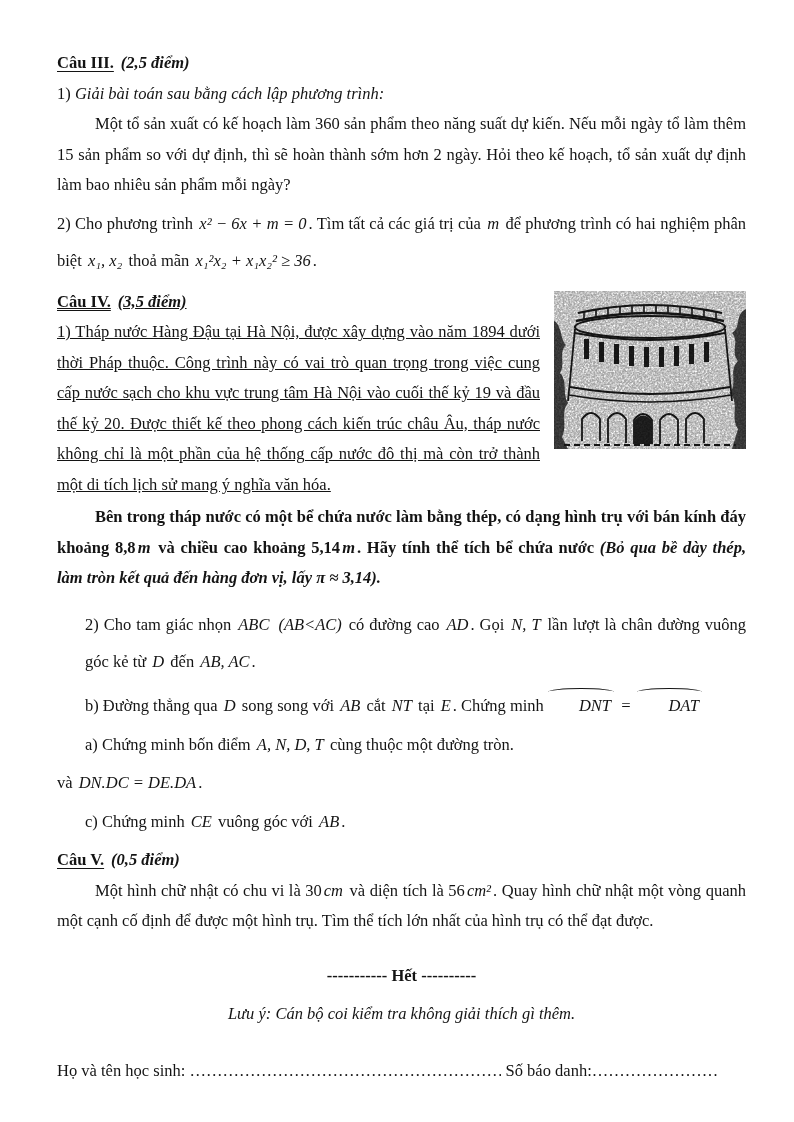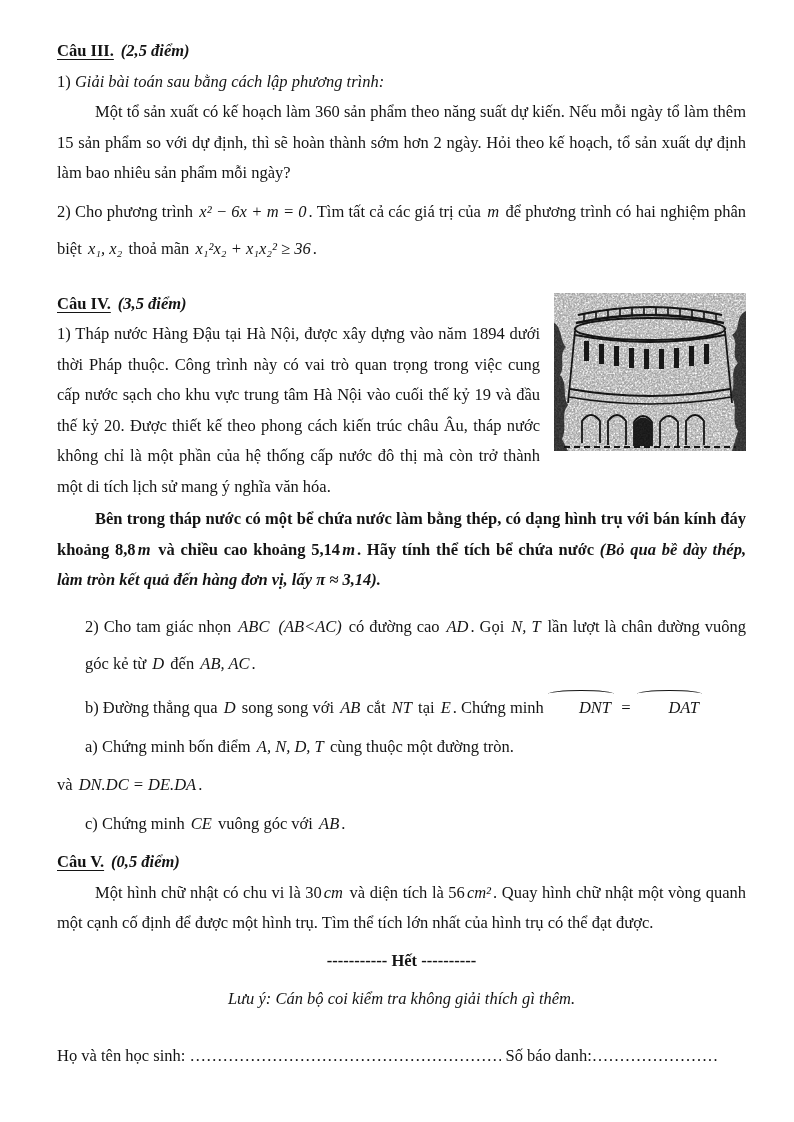--- a/index.html
+++ b/index.html
@@ -1,49 +1,49 @@
 <!DOCTYPE html>
 <html lang="vi"><head>
 <meta charset="utf-8">
 <style>
   html,body{margin:0;padding:0;background:#ffffff;}
   .page{
     position:relative;
     width:794px;height:1122px;
     box-sizing:border-box;
-    padding:28px 48px 0 57px;
+    padding:40px 48px 0 57px;
     background:#ffffff;
     font-family:"Liberation Serif","DejaVu Serif",serif;
     font-size:16.5px;
     color:#141414;
     overflow:hidden;
   }
   p{margin:0;line-height:1.85;}
   .just{text-align:justify;}
   .indent{text-indent:38px;}
   .sub{text-indent:28px;}
   .sec-head{font-weight:700;margin-top:8px;}
   .sec-title{text-decoration:underline;text-underline-offset:3px;}
   .pts{font-style:italic;margin-left:7px;}
   .it{font-style:italic;}
   .b{font-weight:700;}
   .m{font-style:italic;padding:0 2px;white-space:nowrap;}
   .sp2{line-height:2.25;margin-top:4px;}
-  .c4top{margin-top:22px;}
+  .c4top{margin-top:8px;text-decoration:underline;}
   .tower{float:right;width:192px;height:158px;margin:4px 0 2px 14px;}
   .clr{clear:right;margin-top:2px;font-weight:bold;}
   .mt12{margin-top:12px;margin-left:28px;}
   .mt8{margin-top:8px;}
   .arc{position:relative;display:inline-block;font-style:italic;padding:3px 3px 0;}
   .arc::before{
     content:"";position:absolute;top:0;left:0;right:0;height:7px;
     border-top:1.7px solid #141414;border-radius:50% 50% 0 0;
   }
   .center{text-align:center;}
-  .het-line{margin-top:7px;font-weight:700;font-family:Liberation Serif, serif;}
+  .het-line{margin-top:24px;font-weight:700;font-family:Liberation Serif, serif;}
   .note-line{margin-top:8px;}
   .name-line{margin-top:26px;white-space:nowrap;}
   .dots-fill{display:inline-block;overflow:hidden;white-space:nowrap;vertical-align:bottom;}
   .dots1{width:312px;}
   .dots2{width:128px;}
 </style>
 </head>
 <body>
 
 <div class="page">

